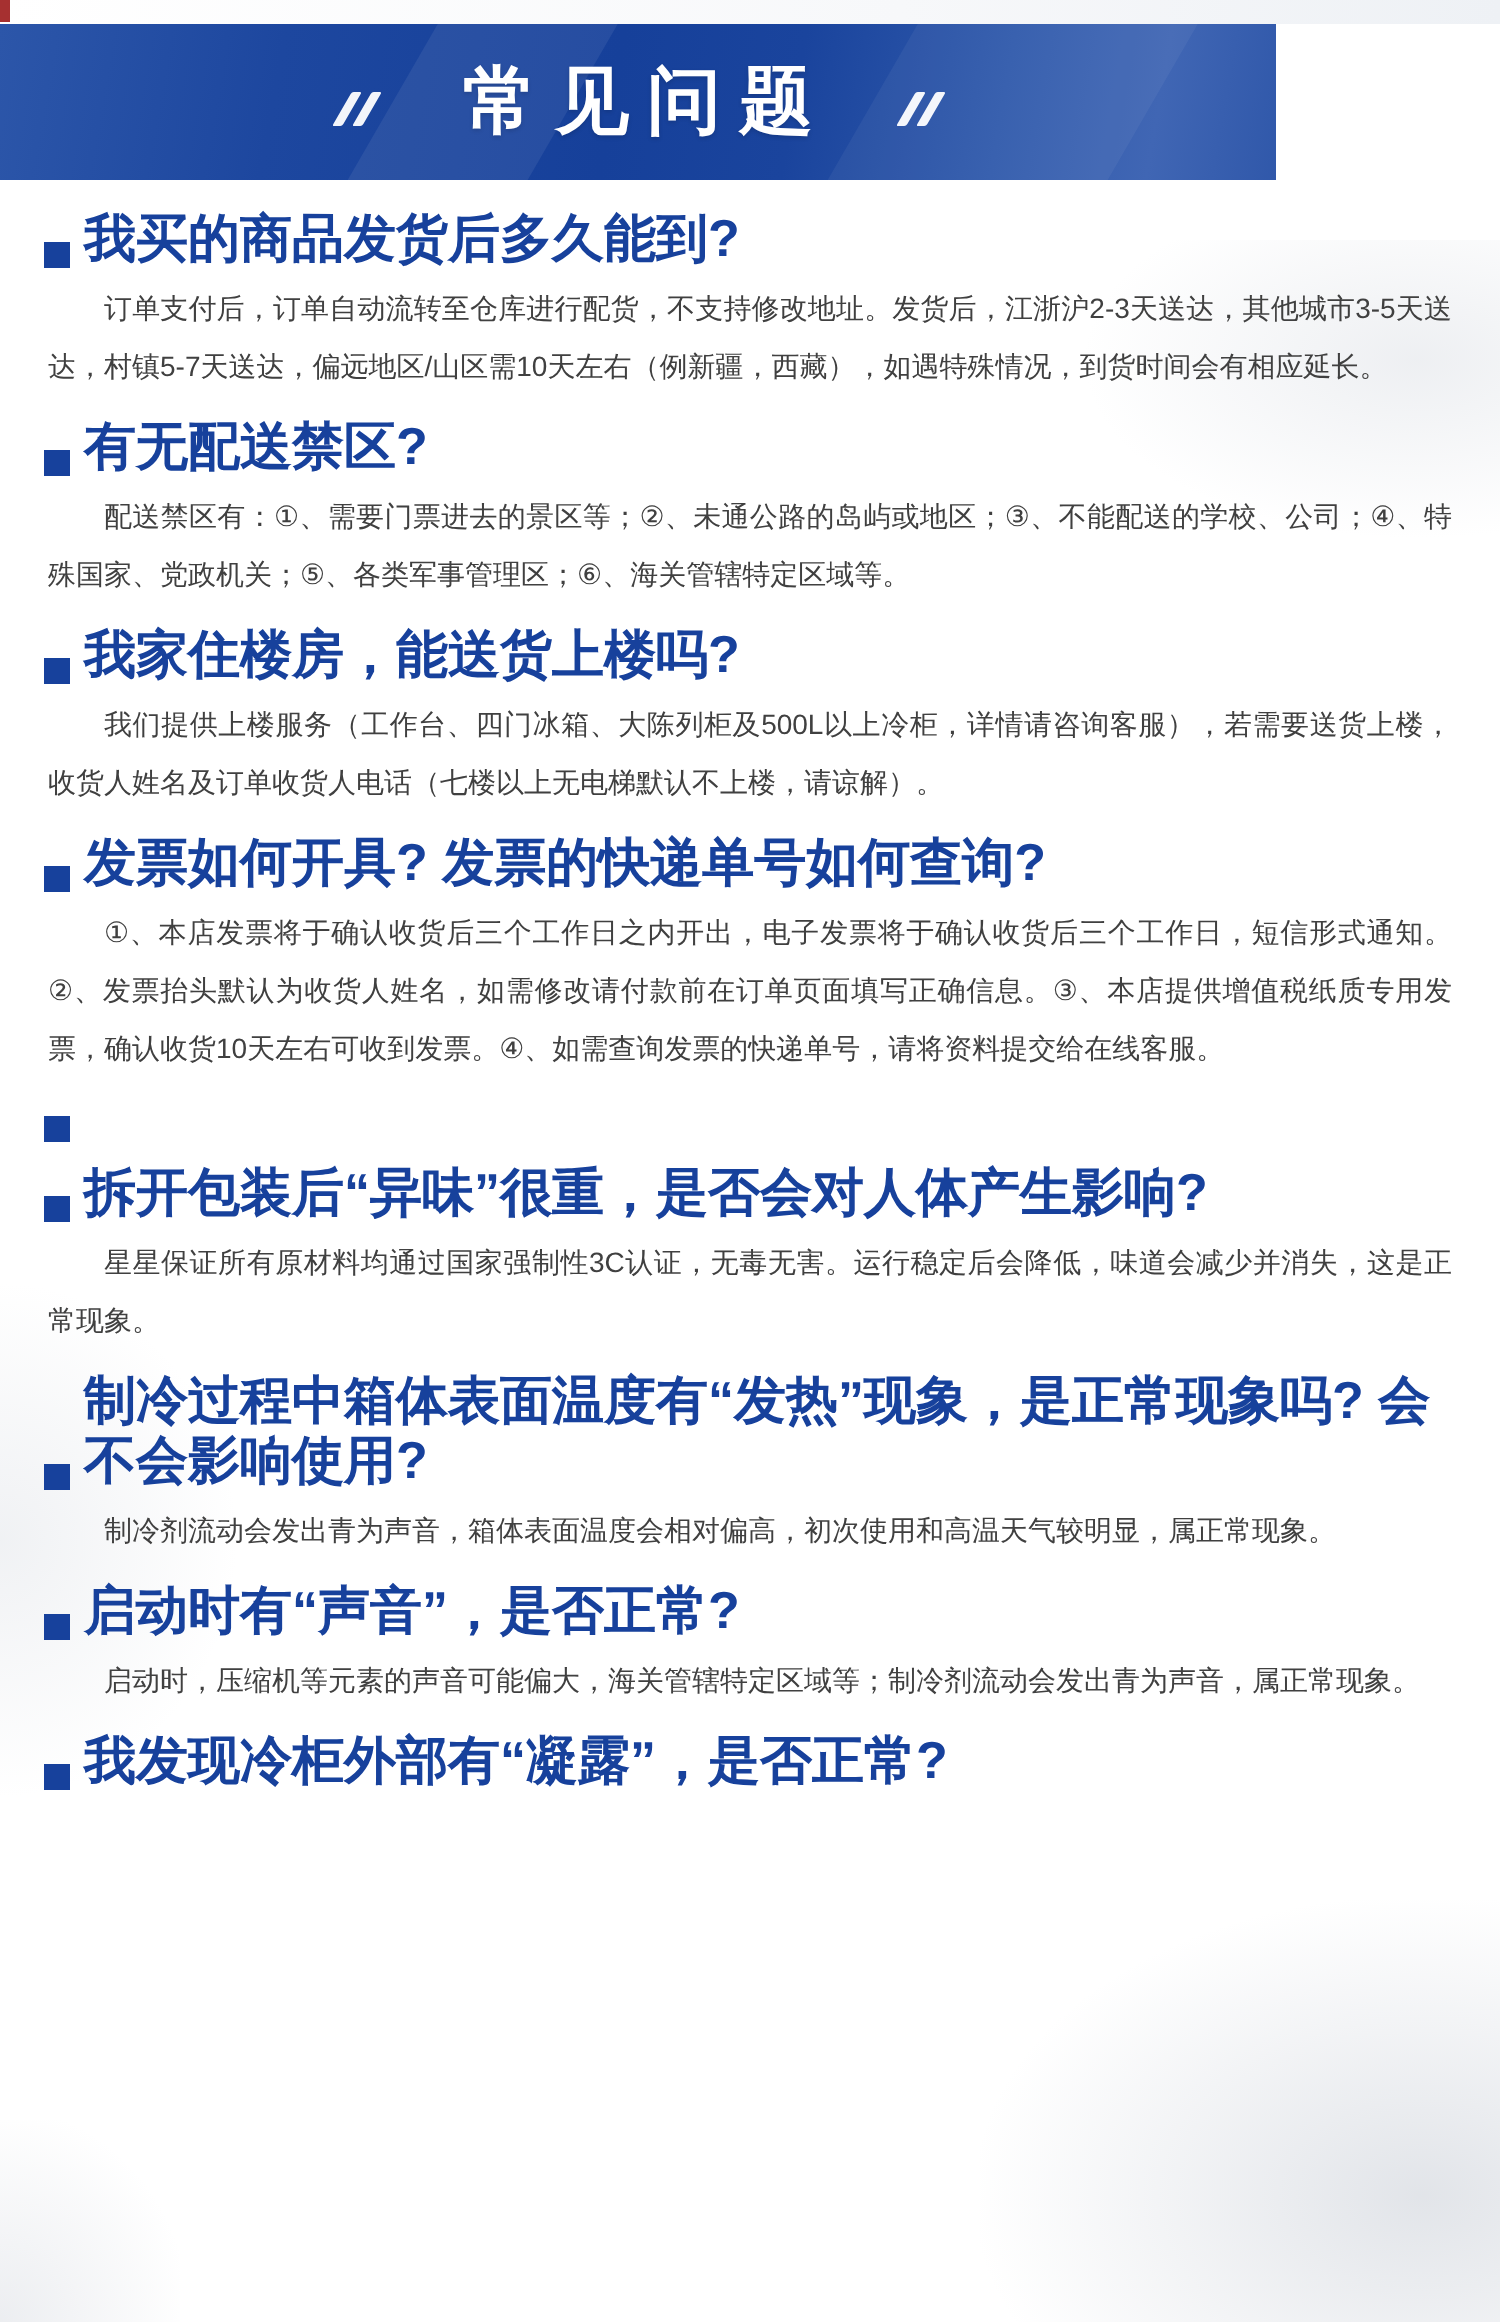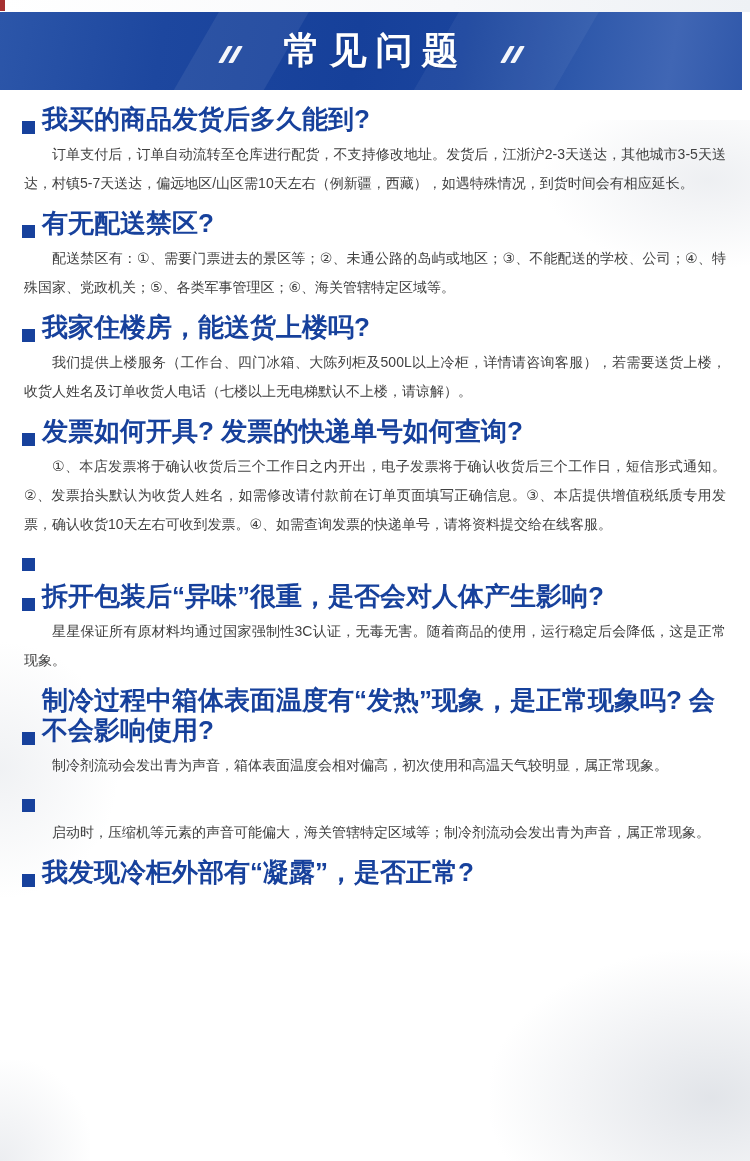--- a/index.html
+++ b/index.html
@@ -14,21 +14,21 @@
   .top-strip{
     position:absolute;top:0;left:0;width:750px;height:12px;
     background:linear-gradient(90deg,#ffffff 0%,#f7f8fa 60%,#eef1f5 100%);
   }
   .red-sliver{
     position:absolute;top:0;left:0;width:5px;height:11px;
     background:#a63030;
   }
   
   .banner{
-    position:absolute;top:12px;left:0;width:742px;height:78px;
+    position:absolute;top:12px;left:0;width:638px;height:78px;
     background:linear-gradient(100deg,
       #2c56a9 0%, #1d479f 22%, #16409a 48%, #1a449d 62%,
       #2f59ab 78%, #4066b4 90%, #3058aa 100%);
     overflow:hidden;
   }
   .banner .streak{
     position:absolute;top:-20px;width:90px;height:140px;
     background:rgba(255,255,255,0.07);
     transform:skewX(-30deg);
   }
@@ -145,34 +145,35 @@
     <h2 class="faq-question">
       <span class="bullet-square"></span>
     </h2>
   </section>
 
   <section class="faq-item">
     <h2 class="faq-question">
       <span class="bullet-square"></span>
       <span>拆开包装后“异味”很重，是否会对人体产生影响?</span>
     </h2>
-    <p class="faq-answer">星星保证所有原材料均通过国家强制性3C认证，无毒无害。随着商品的使用，运行稳定后会降低，这是正常现象。</p>
+    <p class="faq-answer">星星保证所有原材料均通过国家强制性3C认证，无毒无害。运行稳定后会降低，味道会减少并消失，这是正常现象。</p>
   </section>
 
   <section class="faq-item">
     <h2 class="faq-question">
       <span class="bullet-square"></span>
       <span>制冷过程中箱体表面温度有“发热”现象，是正常现象吗? 会不会影响使用?</span>
     </h2>
     <p class="faq-answer">制冷剂流动会发出青为声音，箱体表面温度会相对偏高，初次使用和高温天气较明显，属正常现象。</p>
   </section>
 
   <section class="faq-item">
     <h2 class="faq-question">
       <span class="bullet-square"></span>
+      <span>启动时有“声音”，是否正常?</span>
     </h2>
     <p class="faq-answer">启动时，压缩机等元素的声音可能偏大，海关管辖特定区域等；制冷剂流动会发出青为声音，属正常现象。</p>
   </section>
 
   <section class="faq-item">
     <h2 class="faq-question">
       <span class="bullet-square"></span>
       <span>我发现冷柜外部有“凝露”，是否正常?</span>
     </h2>
 

